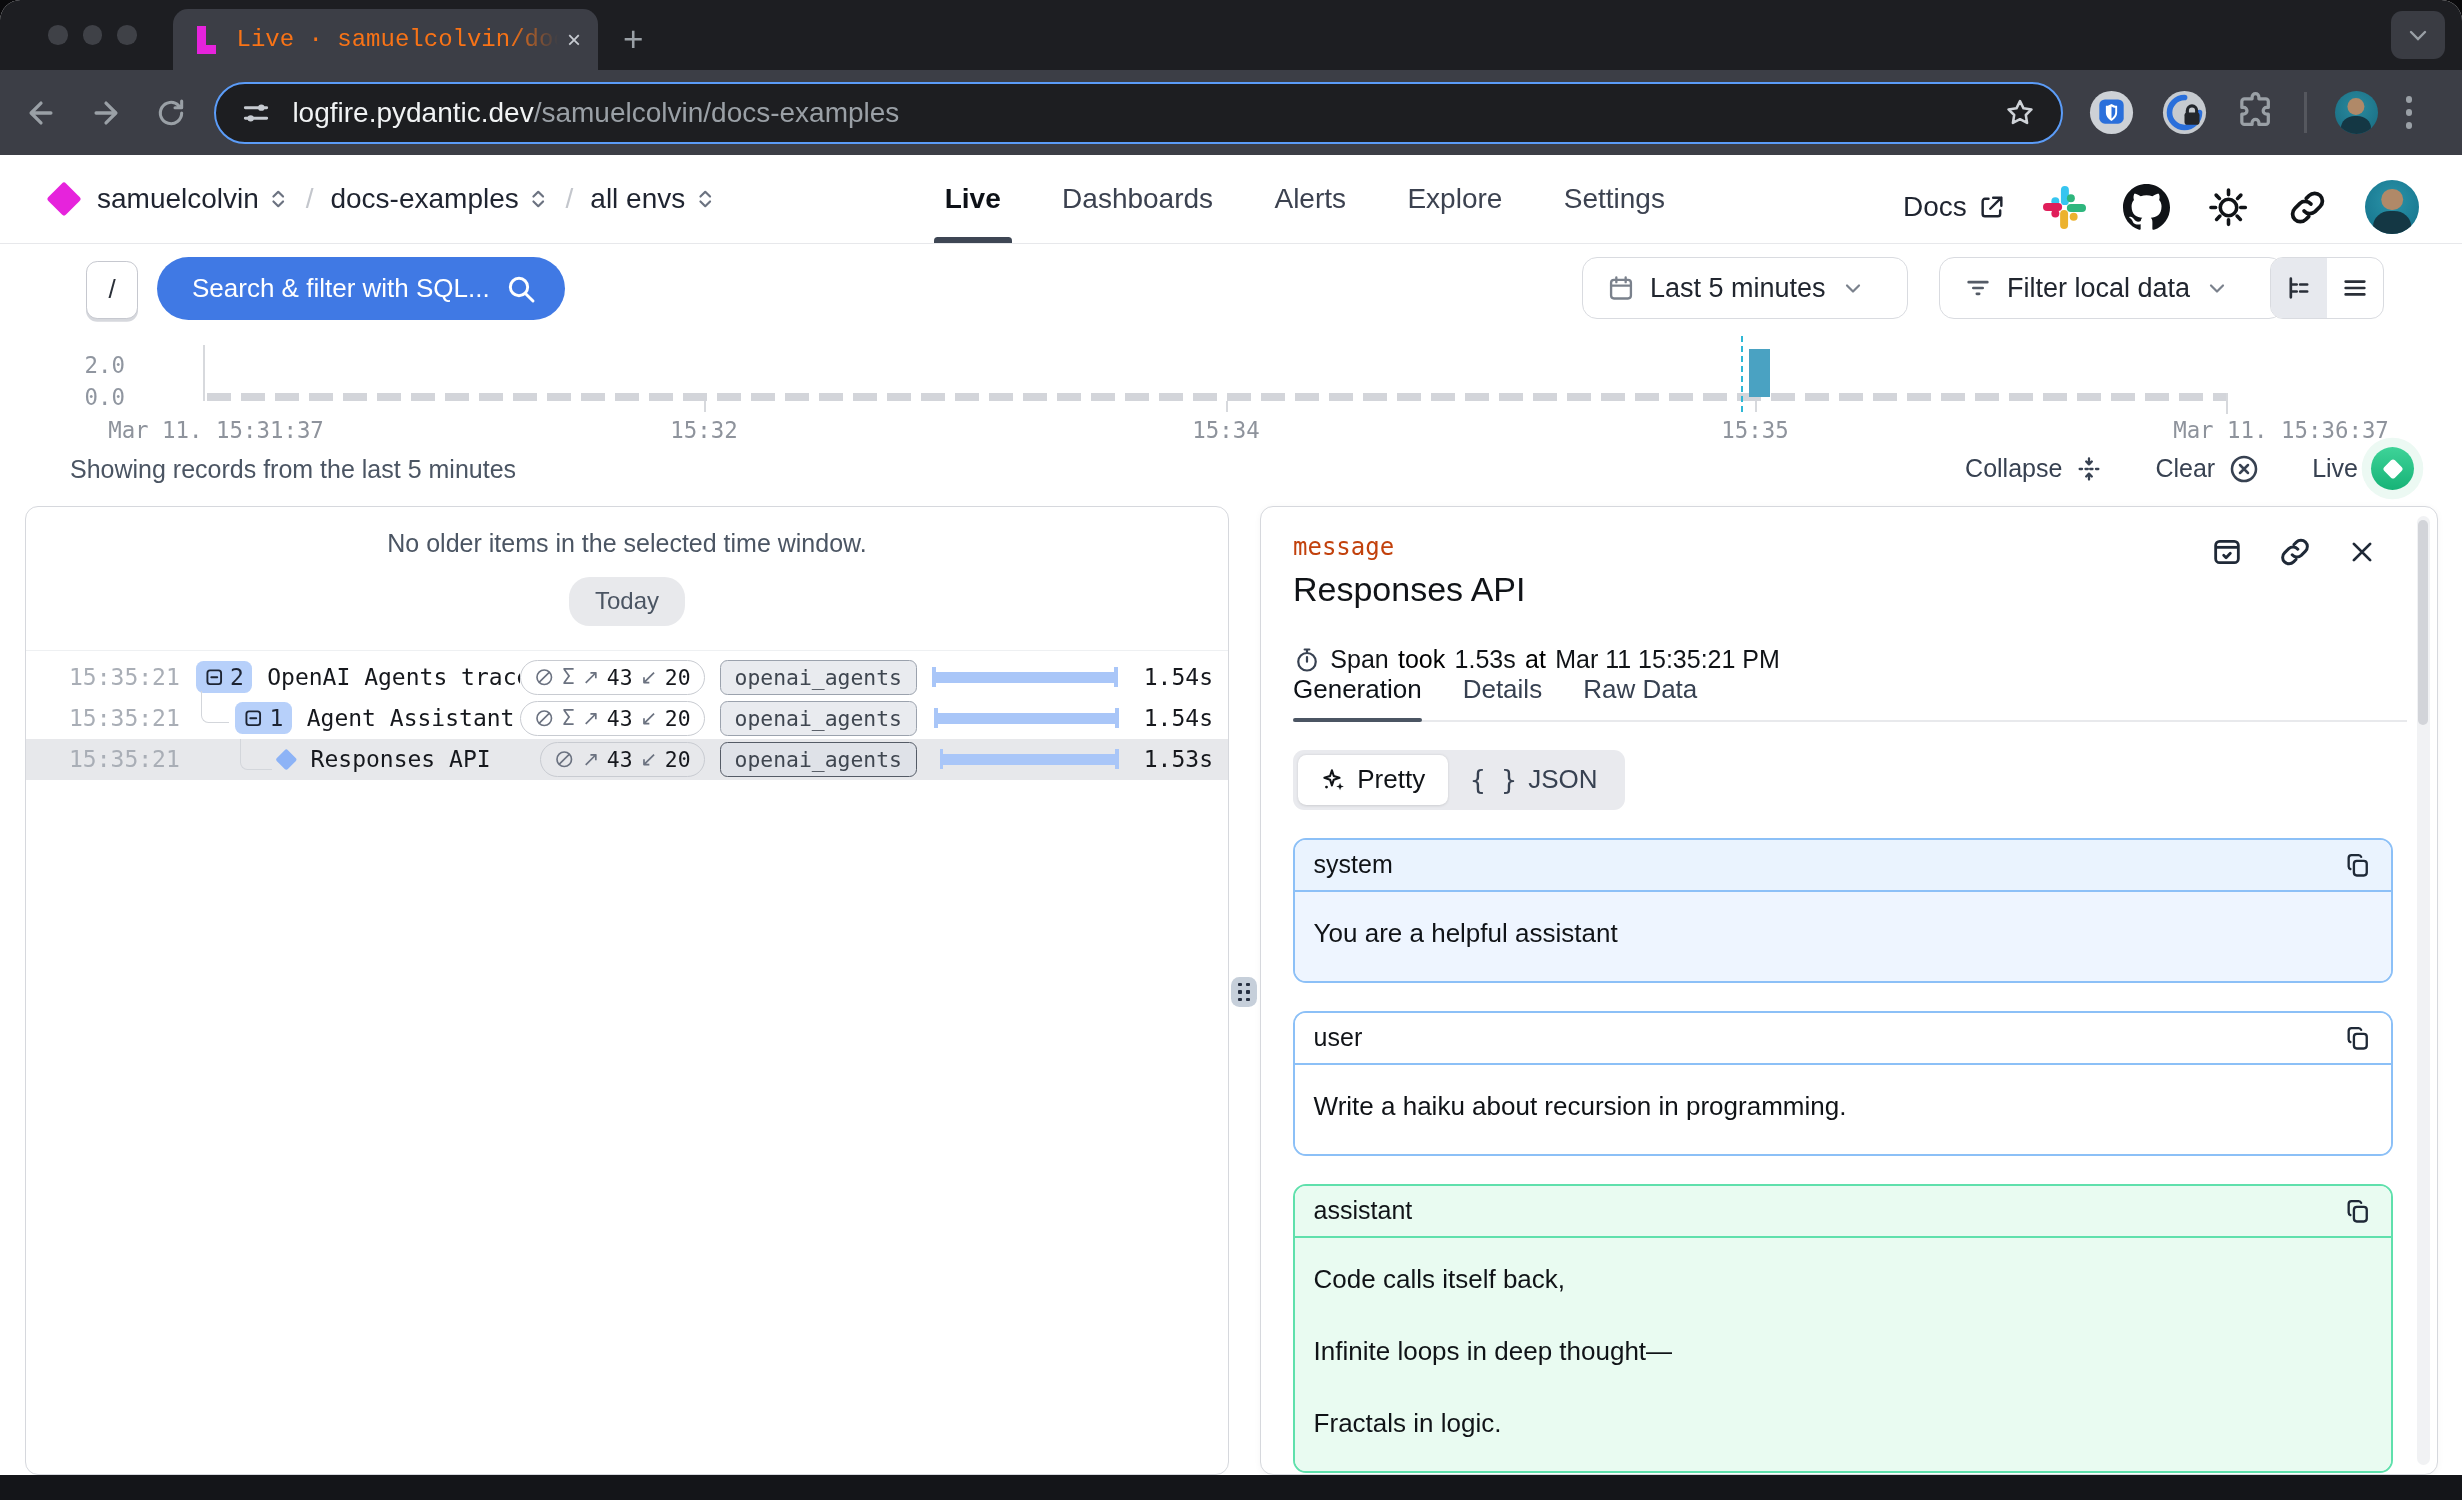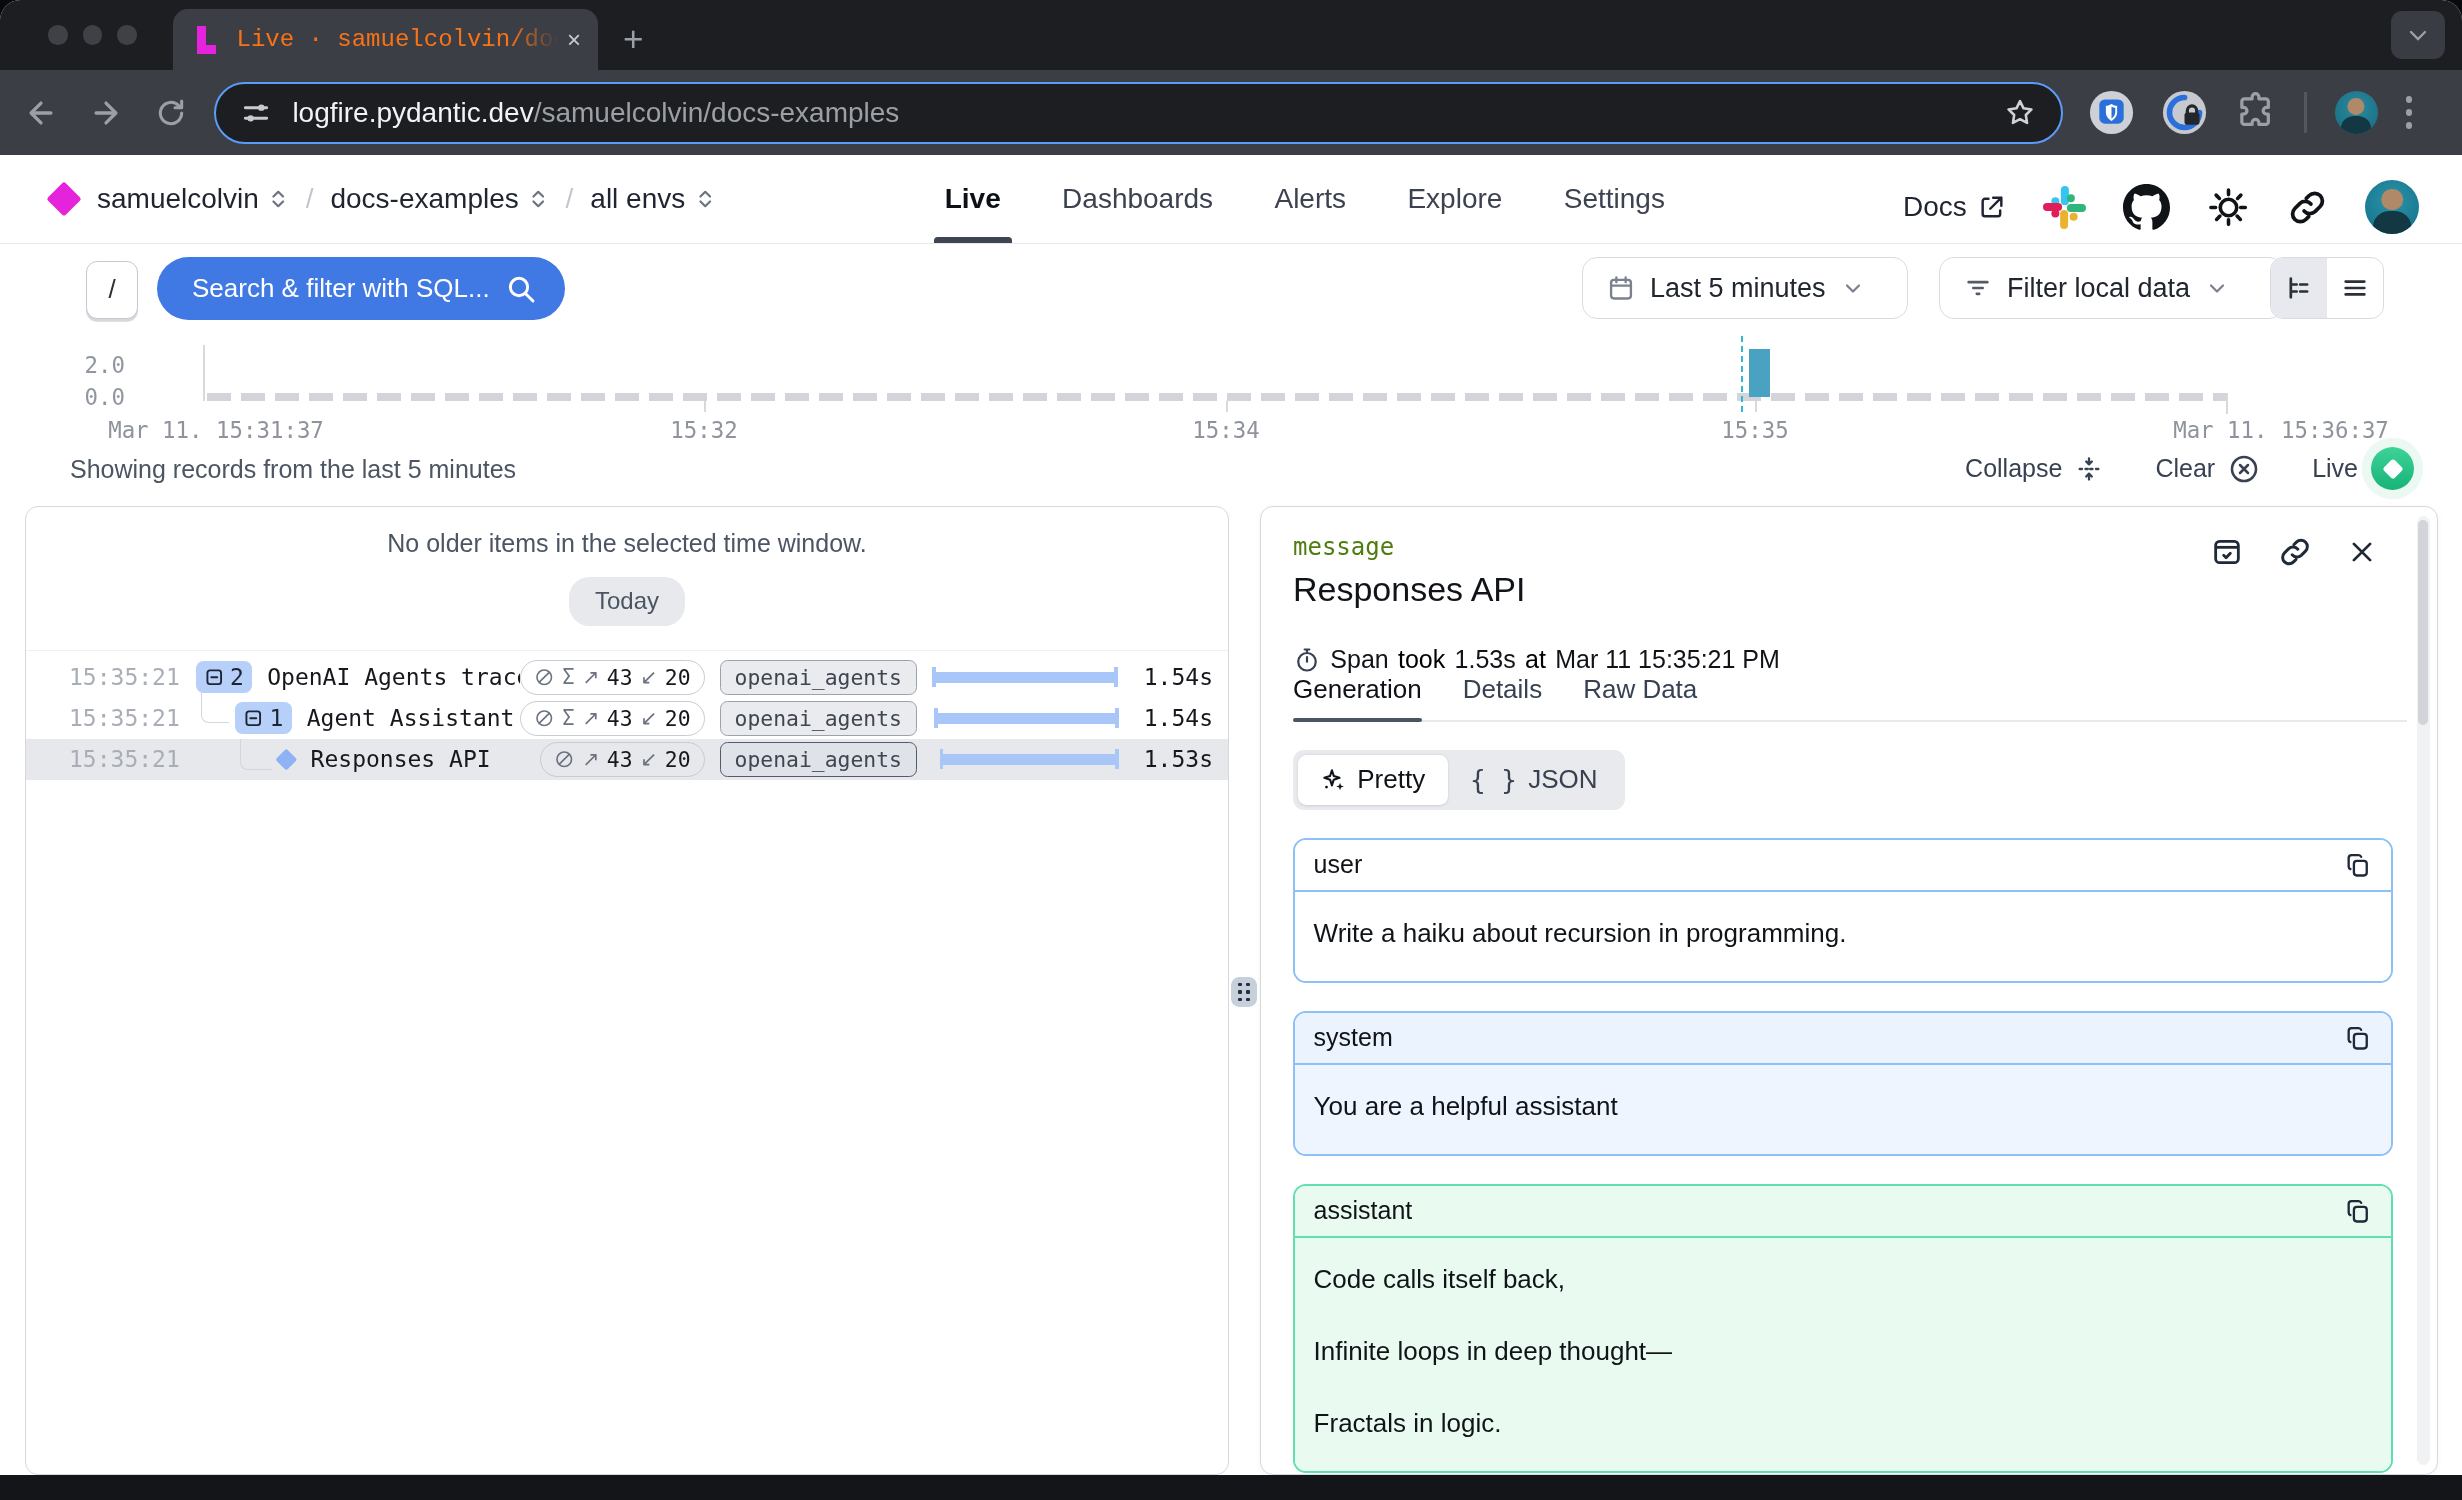--- a/index.html
+++ b/index.html
@@ -109,21 +109,21 @@
   .dur-bar { position:absolute; top:5.6px; height:11.2px; background:#a9c6f8; }
   .dur-bar::before,.dur-bar::after { content:""; position:absolute; top:-4.7px; width:3.7px; height:20.5px; background:#a9c6f8; }
   .dur-bar::before{ left:0; } .dur-bar::after{ right:0; }
   .dur-txt { flex:0 0 auto; width:89px; text-align:right; color:#16181d; }
 
   .drag-handle { position:absolute; left:1231px; top:977px; width:26px; height:30px; background:#c6cfda; border-radius:8.4px; display:grid; grid-template-columns:repeat(2,3.7px); grid-template-rows:repeat(3,3.7px); gap:3.7px; place-content:center; z-index:5; }
   .drag-handle i { background:#273041; border-radius:0.9px; }
 
   
   .dp-inner { padding:26px 32px 0; position:relative; height:100%; }
-  .dp-kind { font-size:24px; color:#4d7c0f; }
+  .dp-kind { font-size:24px; color:#c2410c; }
   .dp-title { font-size:34px; color:#101317; margin-top:9.3px; font-weight:500; }
   .dp-icons { position:absolute; right:60px; top:28px; display:flex; gap:35px; align-items:center; color:#1f2937; }
   .dp-meta { margin-top:36px; display:flex; align-items:flex-end; gap:9.3px; font-size:25px; color:#101317; }
   .dp-meta .dim { color:#000000; }
   .dp-tabs { display:flex; gap:41px; font-size:26px; color:#374151; position:relative; }
   .dp-tab { padding-bottom:15px; position:relative; }
   .dp-tab.active { color:#0d1117; }
   .dp-tab.active::after { content:""; position:absolute; left:0; right:0; bottom:-1.9px; height:4.7px; background:#4b5563; border-radius:2.8px; z-index:1; }
   .dp-tabrule { height:1.9px; background:#e8e9ec; margin:0 -1.9px 0 0; }
   .view-toggle { margin-top:28px; display:inline-flex; background:#e9eaee; border-radius:11.2px; padding:4.7px; }
@@ -521,42 +521,42 @@
               <circle cx="6" cy="18.5" r="1.3" fill="#101317"></circle>
             </svg>
           <span>Pretty</span>
         </span>
         <span class="vt-btn">
           <span class="mono">{ }</span>
           <span>JSON</span>
         </span>
       </div>
 
+      <div class="msg-card card-system">
+        <div class="mc-head">
+          <span>system</span>
+          <svg width="28" height="28" viewBox="0 0 24 24">
+              <rect x="8.5" y="8.5" width="11" height="12.5" rx="2.5" fill="none" stroke="#1f2937" stroke-width="2"></rect>
+              <path d="M5.5 15.5a2.3 2.3 0 0 1-1.5-2.2V6a2.5 2.5 0 0 1 2.5-2.5h6A2.4 2.4 0 0 1 14.7 5" fill="none" stroke="#1f2937" stroke-width="2" stroke-linecap="round"></path>
+            </svg>
+        </div>
+        <div class="mc-body">You are a helpful assistant</div>
+      </div>
+
       <div class="msg-card card-user">
         <div class="mc-head">
           <span>user</span>
           <svg width="28" height="28" viewBox="0 0 24 24">
               <rect x="8.5" y="8.5" width="11" height="12.5" rx="2.5" fill="none" stroke="#1f2937" stroke-width="2"></rect>
               <path d="M5.5 15.5a2.3 2.3 0 0 1-1.5-2.2V6a2.5 2.5 0 0 1 2.5-2.5h6A2.4 2.4 0 0 1 14.7 5" fill="none" stroke="#1f2937" stroke-width="2" stroke-linecap="round"></path>
             </svg>
         </div>
         <div class="mc-body">Write a haiku about recursion in programming.</div>
       </div>
 
-      <div class="msg-card card-system">
-        <div class="mc-head">
-          <span>system</span>
-          <svg width="28" height="28" viewBox="0 0 24 24">
-              <rect x="8.5" y="8.5" width="11" height="12.5" rx="2.5" fill="none" stroke="#1f2937" stroke-width="2"></rect>
-              <path d="M5.5 15.5a2.3 2.3 0 0 1-1.5-2.2V6a2.5 2.5 0 0 1 2.5-2.5h6A2.4 2.4 0 0 1 14.7 5" fill="none" stroke="#1f2937" stroke-width="2" stroke-linecap="round"></path>
-            </svg>
-        </div>
-        <div class="mc-body">You are a helpful assistant</div>
-      </div>
-
       <div class="msg-card card-assist">
         <div class="mc-head">
           <span>assistant</span>
           <svg width="28" height="28" viewBox="0 0 24 24">
               <rect x="8.5" y="8.5" width="11" height="12.5" rx="2.5" fill="none" stroke="#1f2937" stroke-width="2"></rect>
               <path d="M5.5 15.5a2.3 2.3 0 0 1-1.5-2.2V6a2.5 2.5 0 0 1 2.5-2.5h6A2.4 2.4 0 0 1 14.7 5" fill="none" stroke="#1f2937" stroke-width="2" stroke-linecap="round"></path>
             </svg>
         </div>
         <div class="mc-body">
           <p>Code calls itself back,</p>

